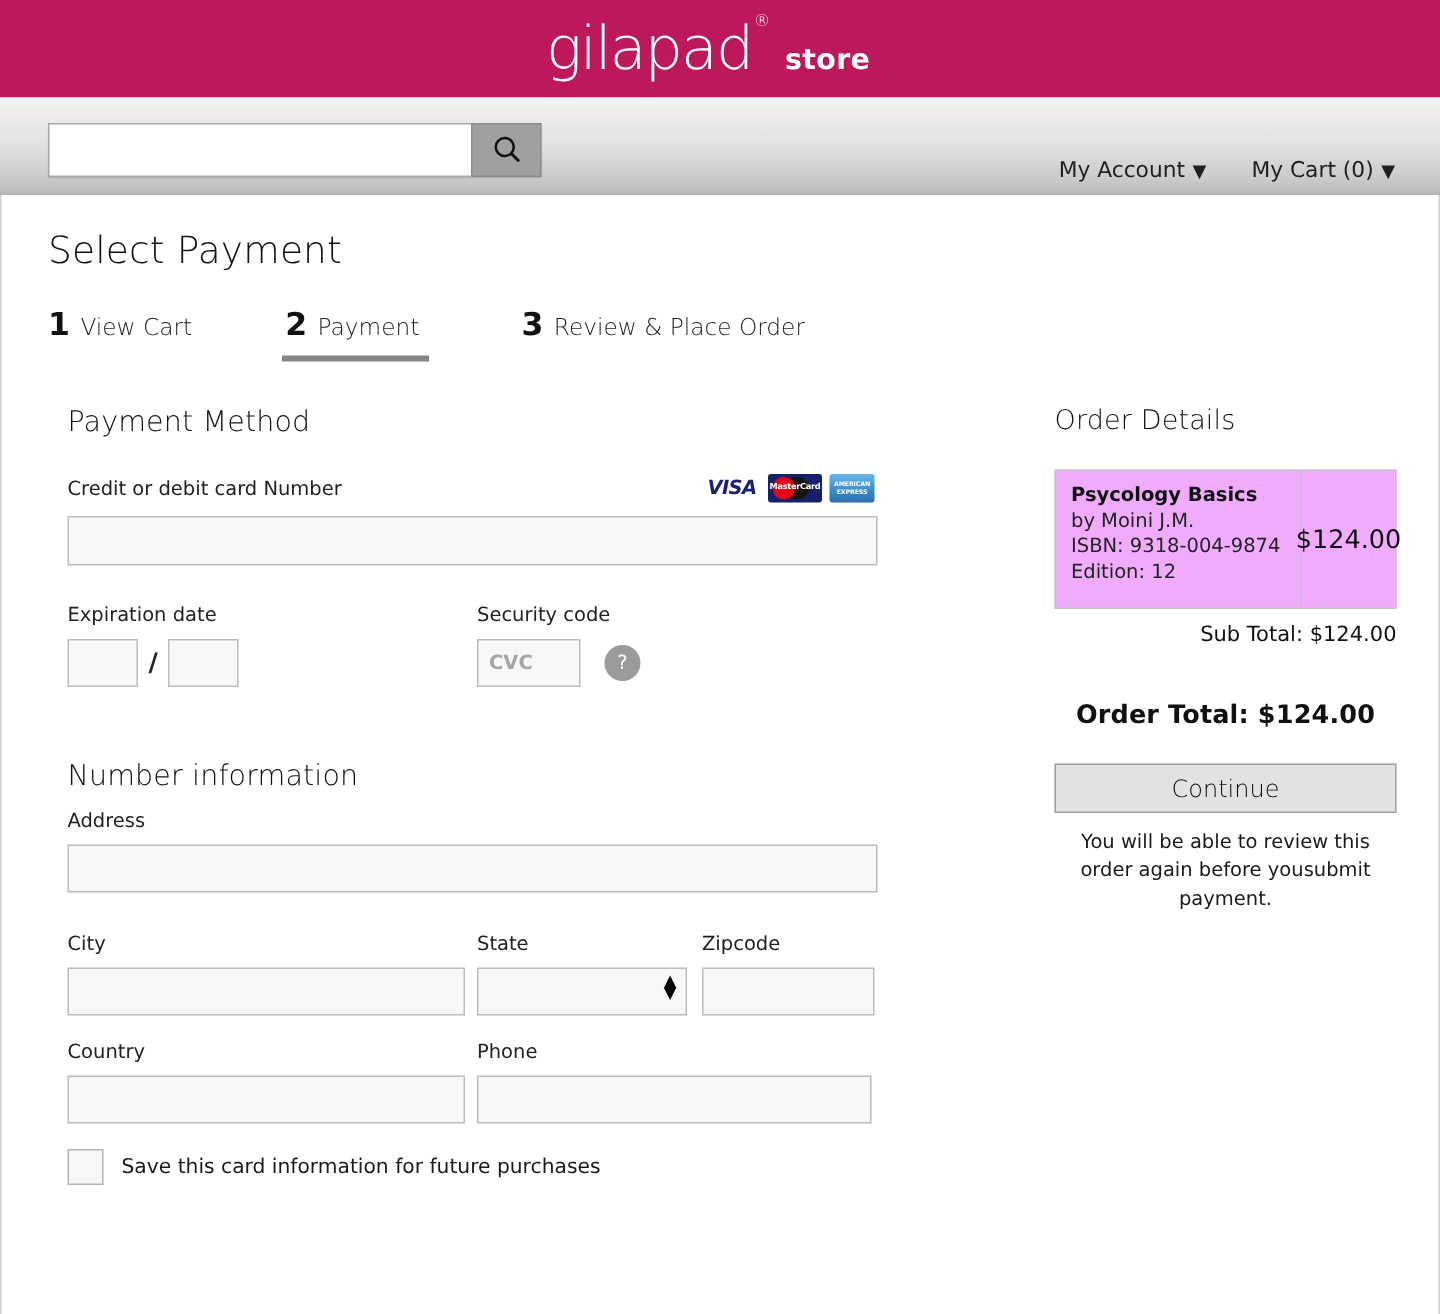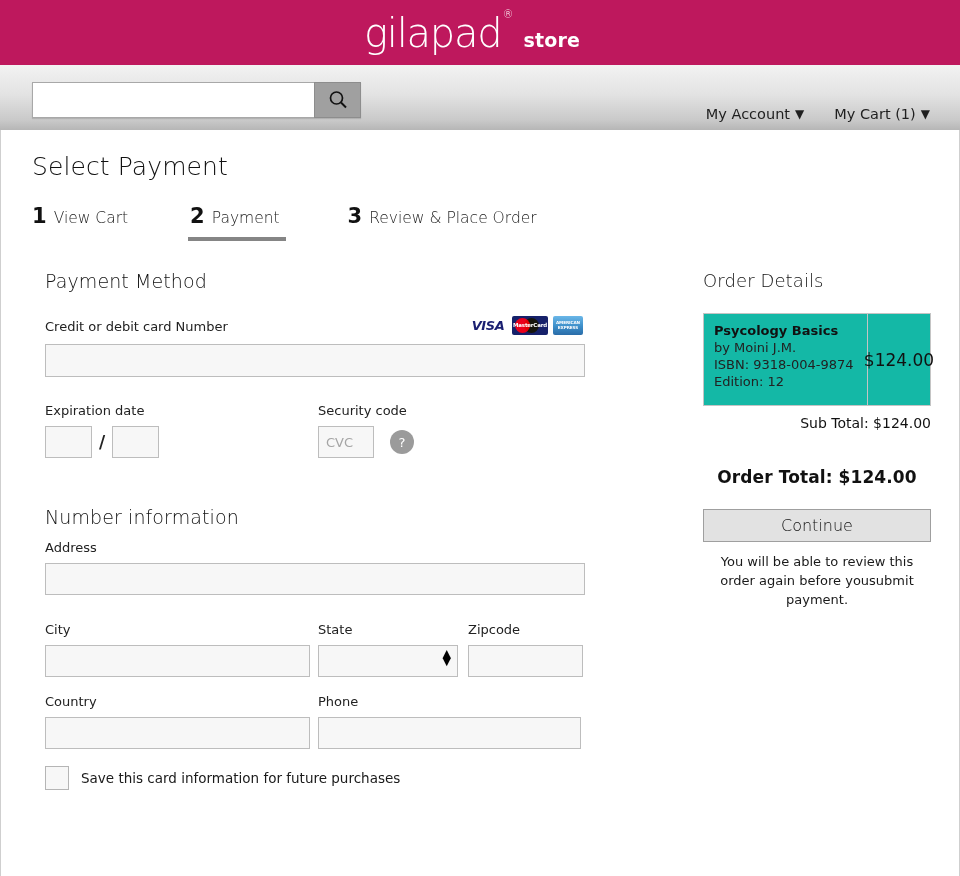--- a/index.html
+++ b/index.html
@@ -224,21 +224,21 @@
     text-align: center; padding-top: 4px; letter-spacing: -0.1px;
     align-items: flex-start;
   }
   .card-input { margin-top: 10px; height: 33px; }
 
   .exp-row { margin-top: 26px; display: flex; }
   .exp-block { width: 273px; }
   .mini-row { display: flex; align-items: center; gap: 7px; margin-top: 8px; }
   .mini { width: 45px; height: 32px; text-align: left; padding-left: 38px; }
   .slash { font-size: 17px; font-weight: bold; color: #222; }
-  .cvc { width: 56px; height: 32px; }
+  .cvc { width: 69px; height: 32px; font-weight: bold; }
   .qmark {
     width: 24px; height: 24px; border-radius: 50%;
     background: #9b9b9b; color: #ffffff;
     font-size: 13px; display: flex; align-items: center; justify-content: center;
     cursor: pointer; margin-left: 9px;
   }
 
   .billing-head { margin-top: 48px; }
   .name-row { margin-top: 5px; position: relative; height: 60px; }
   .fn-label { position: absolute; left: 0; top: 0; }
@@ -278,21 +278,21 @@
   }
   .save-label { font-size: 13.5px; color: #1a1a1a; }
 
   
   .order-col { position: absolute; left: 702px; top: 140px; width: 228px; }
   .order-head {
     font-size: 18px; font-weight: 300; color: #111; letter-spacing: 0.1px;
   }
   .order-box {
     margin-top: 22px; display: flex; border: 1px solid #c4c4c4;
-    background: #14b8a6; min-height: 93px;
+    background: #f0abfc; min-height: 93px;
   }
   .order-info { flex: 1; padding: 9px 10px 10px 10px; }
   .bk-title { font-size: 13px; font-weight: bold; color: #111; }
   .bk-line { font-size: 13px; color: #222; margin-top: 2px; }
   .order-price {
     width: 63px; border-left: 1px solid #c4c4c4;
     display: flex; align-items: center; justify-content: center;
     font-size: 17px; color: #111;
   }
   .subtotal {
@@ -334,21 +334,21 @@
         <line x1="14" y1="13.5" x2="19" y2="18.5" stroke="#111" stroke-width="2"></line>
       </svg>
     </button>
   </div>
   <div class="account-links">
     <span class="acct-link">
       <span>My Account</span>
       <span class="caret">▼</span>
     </span>
     <span class="acct-link">
-      <span>My Cart (1)</span>
+      <span>My Cart (0)</span>
       <span class="caret">▼</span>
     </span>
   </div>
 </div>
 
 <div class="page">
 
   <div class="page-title">Select Payment</div>
 
   <div class="steps">

